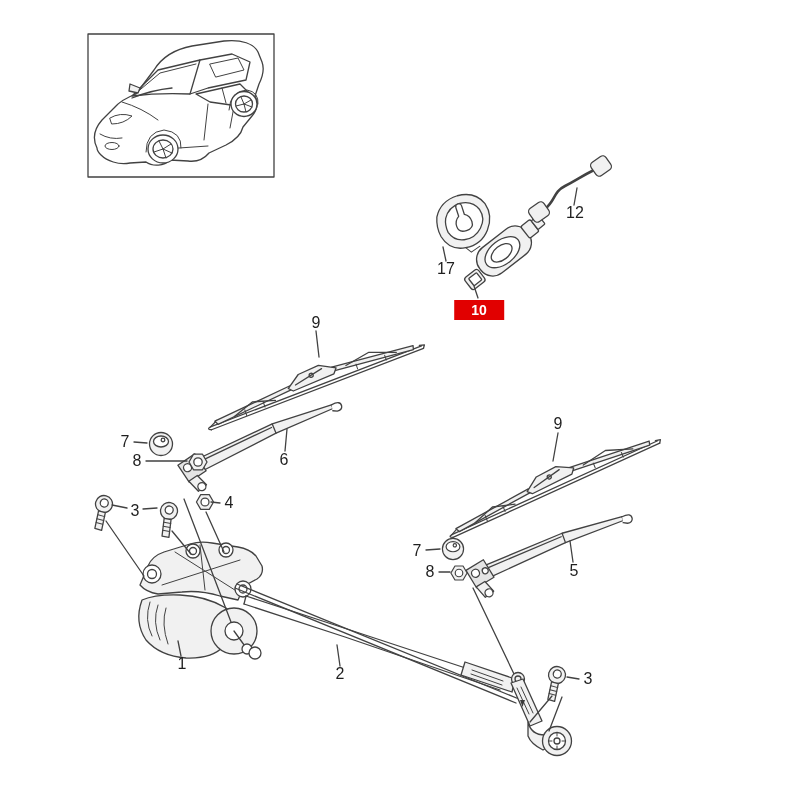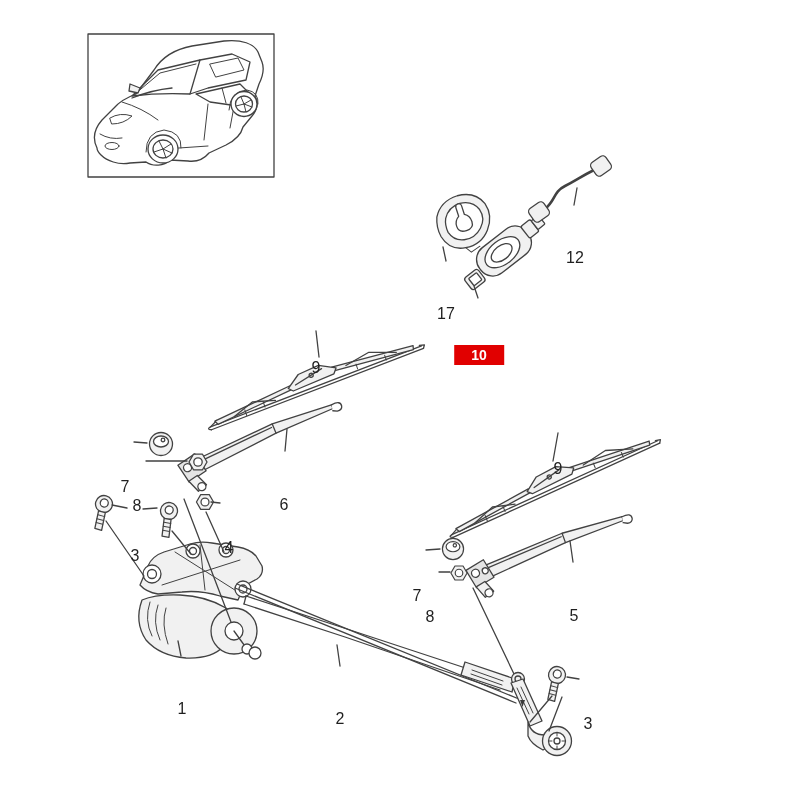--- a/index.html
+++ b/index.html
@@ -12,21 +12,21 @@
   #diagram *{stroke:var(--line);stroke-width:1.3;fill:none;stroke-linecap:round;stroke-linejoin:round;}
   #diagram .f0{fill:#ffffff;}
   #diagram .f1{fill:#f1f1f1;}
   #diagram .f2{fill:#e4e4e4;}
   #diagram .dark{fill:#3a3a3a;stroke:none;}
   #diagram .thin{stroke-width:1;}
   #diagram .thick{stroke-width:2.6;}
   #diagram .ldr{stroke-width:1.1;}
   .labels-layer{position:absolute;left:0;top:0;width:100%;height:100%;}
   .plabel{position:absolute;transform:translate(-50%,-50%);font-size:16px;color:var(--label);
-          line-height:1;white-space:nowrap;cursor:default;margin-top:45px;}
+          line-height:1;white-space:nowrap;cursor:default;}
   .plabel.highlighted{background:var(--hl-bg);color:var(--hl-text);font-weight:bold;
           font-size:14px;padding:3px 17px;text-align:right;}
 </style>
 </head>
 <body>
 
 <div class="stage">
   <svg id="diagram" viewBox="0 0 800 800" width="800" height="800">
 
     <defs>

